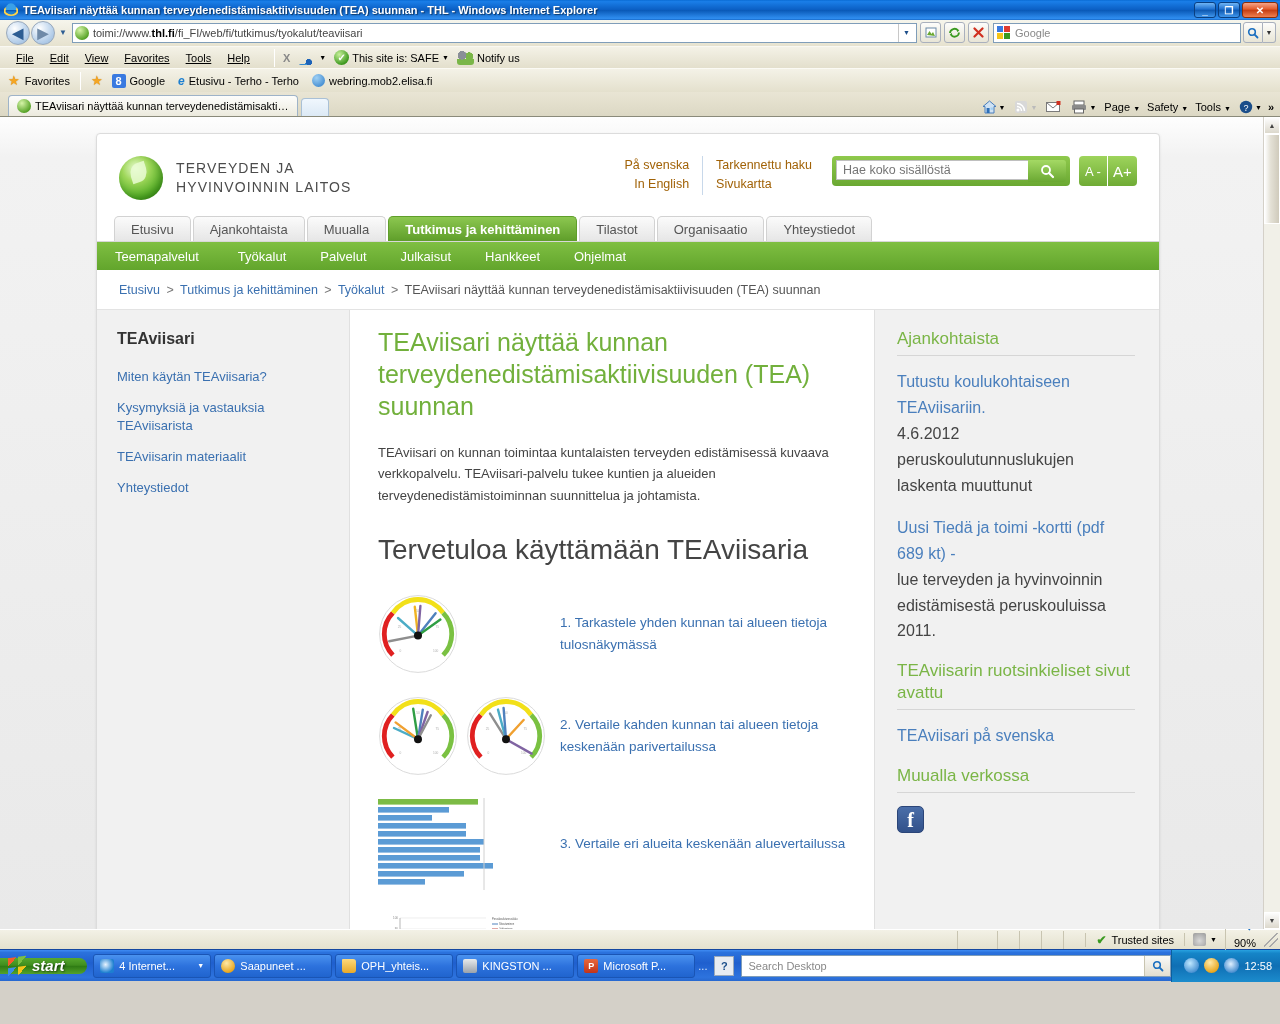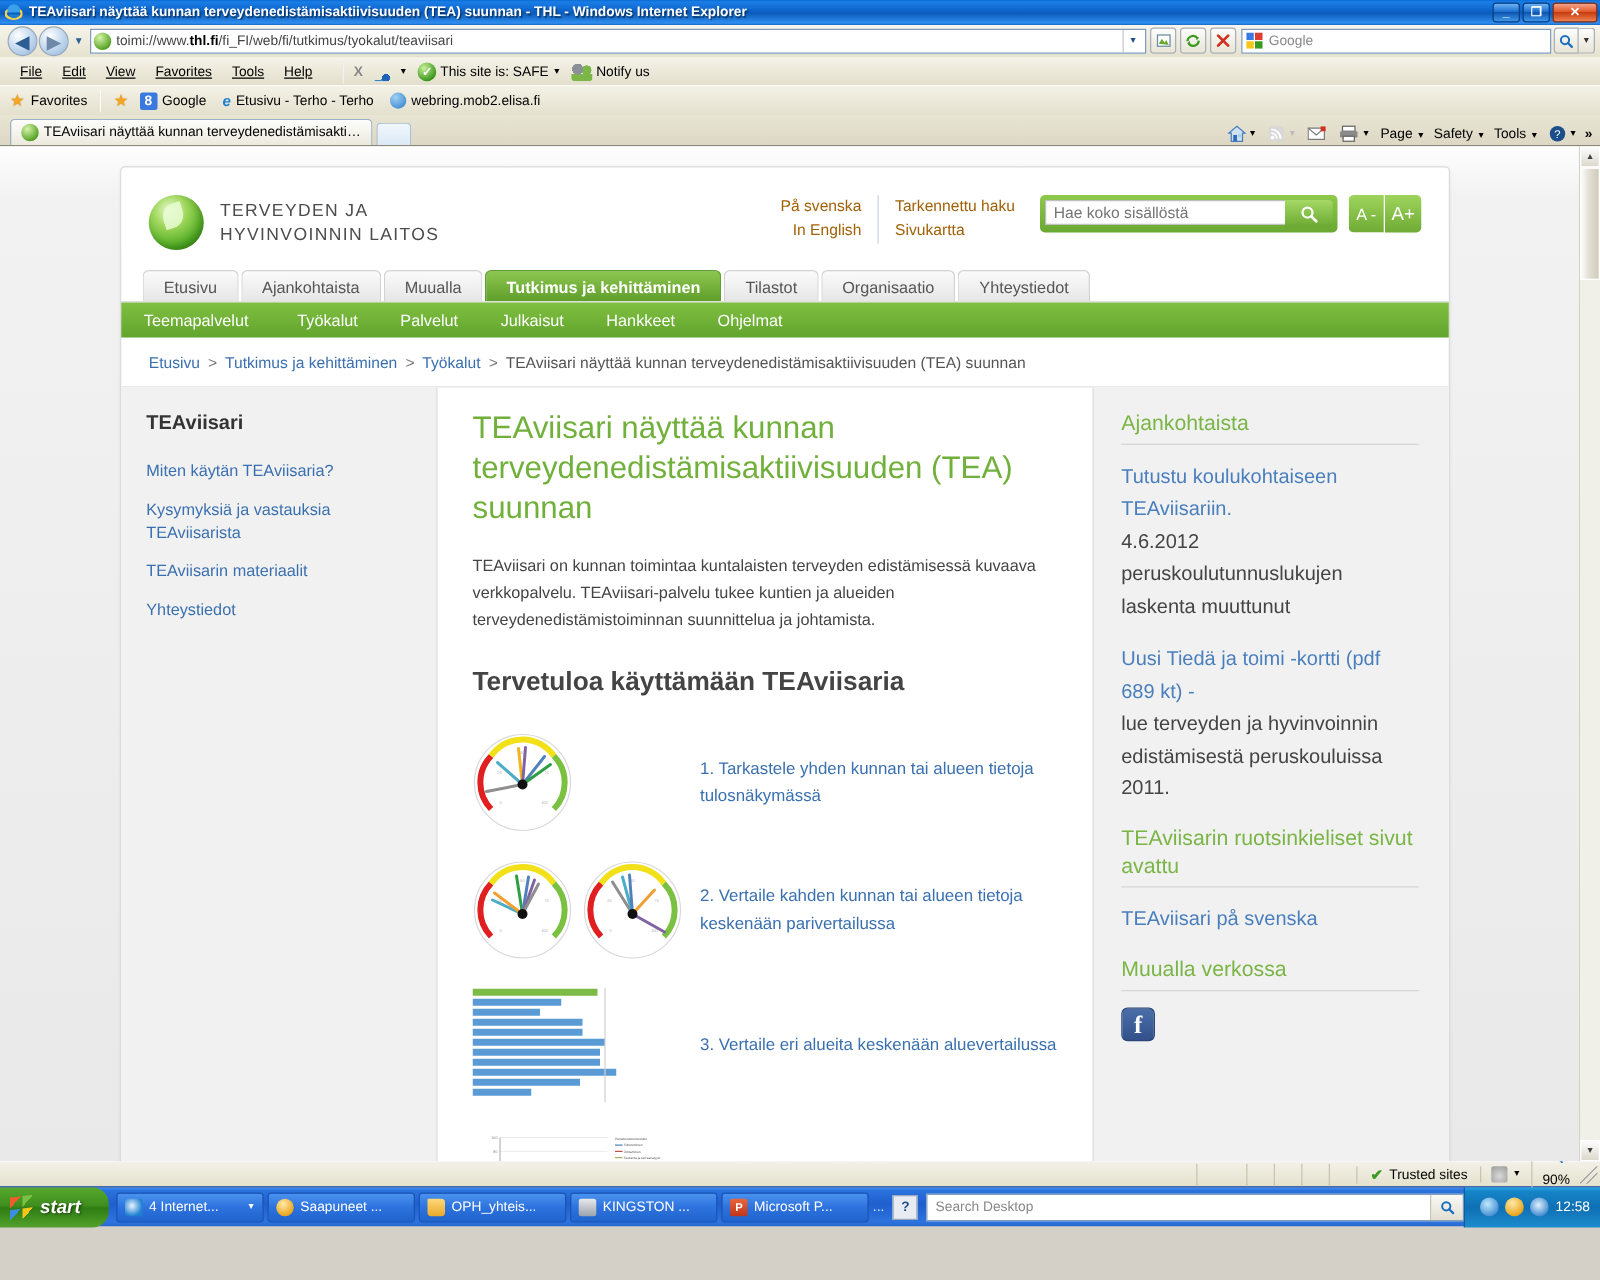--- a/index.html
+++ b/index.html
@@ -379,21 +379,21 @@
 
   .col-main { flex: 1; padding: 16px 28px 20px 28px; }
   .h1 {
     font-size: 25px; color: #72b03c; font-weight: normal;
     line-height: 1.28; margin: 0 0 20px 0;
   }
   .lead {
     font-size: 13px; color: #444; line-height: 1.65; margin: 0 0 28px 0;
   }
   .h2 {
-    font-size: 21px; color: #444; font-weight: bold;
+    font-size: 28px; color: #444; font-weight: normal;
     margin: 0 0 28px 0;
   }
   .step { display: flex; align-items: center; margin-bottom: 22px; }
   .step .pics { width: 178px; flex-shrink: 0; display: flex; gap: 8px; }
   .step .txt {
     font-size: 13.5px; color: #3a70b0; line-height: 1.62;
     padding-left: 4px;
   }
 
   
@@ -453,21 +453,21 @@
   }
 
   
   .taskbar {
     height: 32px;
     background: linear-gradient(to bottom,#3f8cf3 0%,#2b72dd 8%,#1f5fce 42%,#2d73de 88%,#2868cf 100%);
     display: flex; align-items: center;
     border-top: 1px solid #1447a0;
   }
   .startbtn {
-    height: 32px; width: 98px;
+    height: 16px; width: 98px;
     background: linear-gradient(to bottom,#57a82e 0%,#3f8e1e 45%,#2f7c14 52%,#53a22b 100%);
     border-radius: 0 13px 13px 0;
     display: flex; align-items: center; gap: 6px;
     padding-left: 8px;
     color: #fff; font-style: italic; font-weight: bold; font-size: 15px;
     text-shadow: 1px 1px 2px rgba(0,0,0,.5);
   }
   .winlogo {
     width: 18px; height: 18px;
     background:

